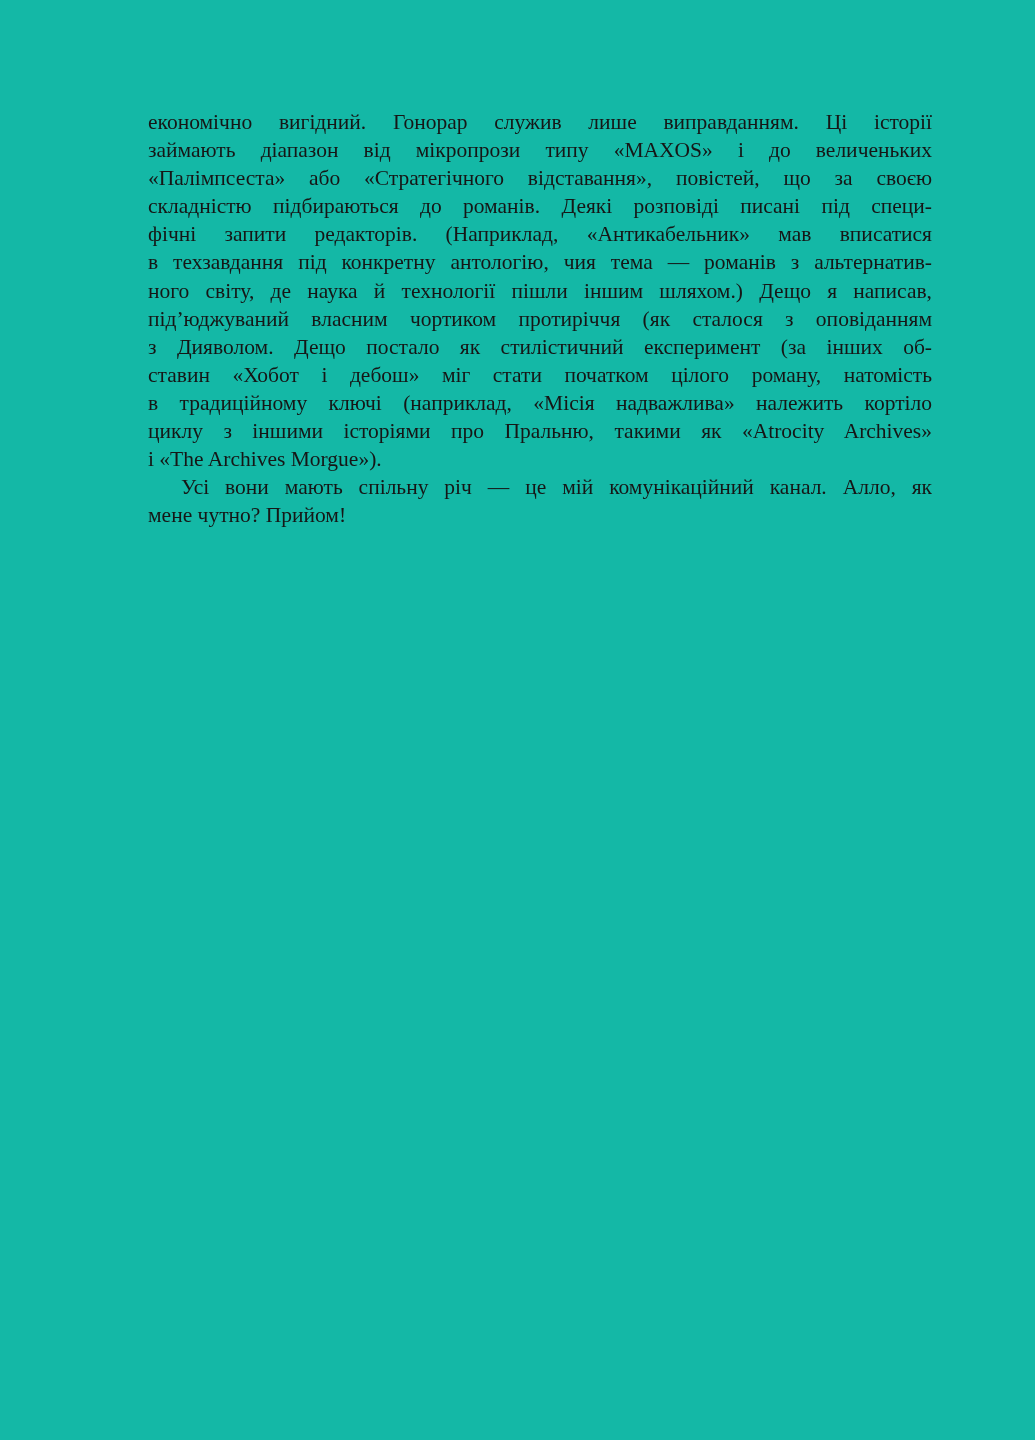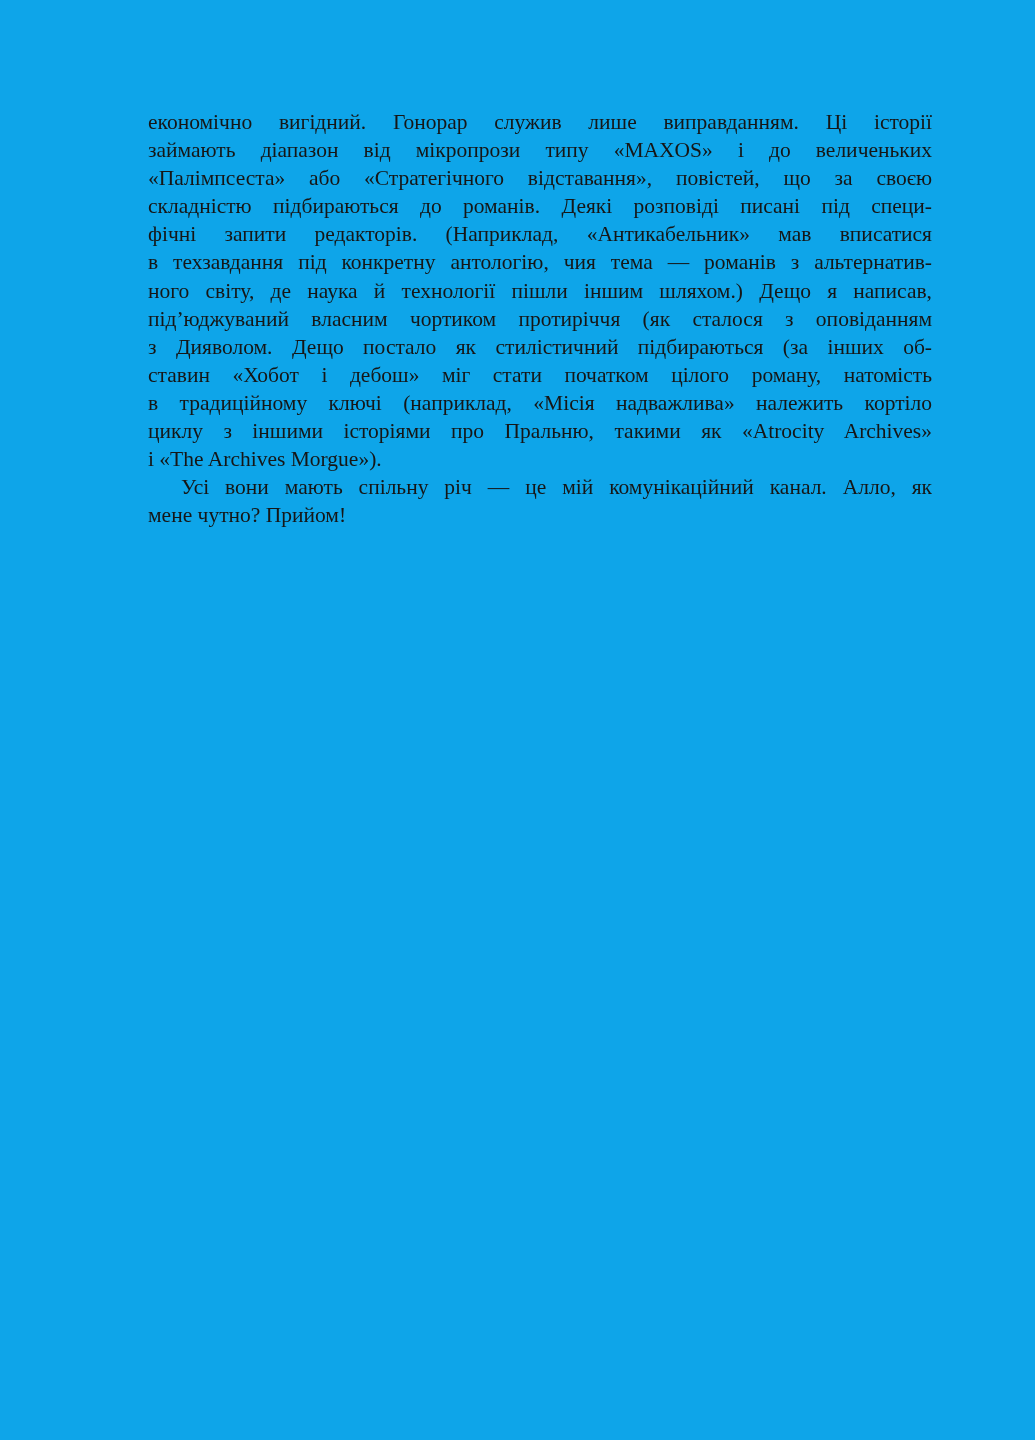--- a/index.html
+++ b/index.html
@@ -13,21 +13,21 @@
     background: #ffffff;
     font-family: "Liberation Serif", "DejaVu Serif", serif;
     color: #161616;
     overflow: hidden;
   }
 
   .page {
     position: relative;
     width: 1035px;
     height: 1440px;
-    background: #0ea5e9;
+    background: #14b8a6;
     box-sizing: border-box;
   }
 
   .text-block {
     position: absolute;
     left: 148px;
     top: 108px;
     width: 784px;
   }
 
@@ -68,21 +68,21 @@
   <div class="text-block" id="text-block" style="color: rgb(22, 22, 22);">
       <p class="para" id="para-1">
         <span class="line">економічно вигідний. Гонорар служив лише виправданням. Ці історії</span>
         <span class="line">займають діапазон від мікропрози типу «MAXOS» і до величеньких</span>
         <span class="line">«Палімпсеста» або «Стратегічного відставання», повістей, що за своєю</span>
         <span class="line">складністю підбираються до романів. Деякі розповіді писані під специ-</span>
         <span class="line">фічні запити редакторів. (Наприклад, «Антикабельник» мав вписатися</span>
         <span class="line">в техзавдання під конкретну антологію, чия тема — романів з альтернатив-</span>
         <span class="line">ного світу, де наука й технології пішли іншим шляхом.) Дещо я написав,</span>
         <span class="line">під’юджуваний власним чортиком протиріччя (як сталося з оповіданням</span>
-        <span class="line">з Дияволом. Дещо постало як стилістичний підбираються (за інших об-</span>
+        <span class="line">з Дияволом. Дещо постало як стилістичний експеримент (за інших об-</span>
         <span class="line">ставин «Хобот і дебош» міг стати початком цілого роману, натомість</span>
         <span class="line">в традиційному ключі (наприклад, «Місія надважлива» належить кортіло</span>
         <span class="line">циклу з іншими історіями про Пральню, такими як «Atrocity Archives»</span>
         <span class="line last">і «The Archives Morgue»).</span>
       </p>
       <p class="para" id="para-2">
         <span class="line indent">Усі вони мають спільну річ — це мій комунікаційний канал. Алло, як</span>
         <span class="line last">мене чутно? Прийом!</span>
       </p>
     </div>

